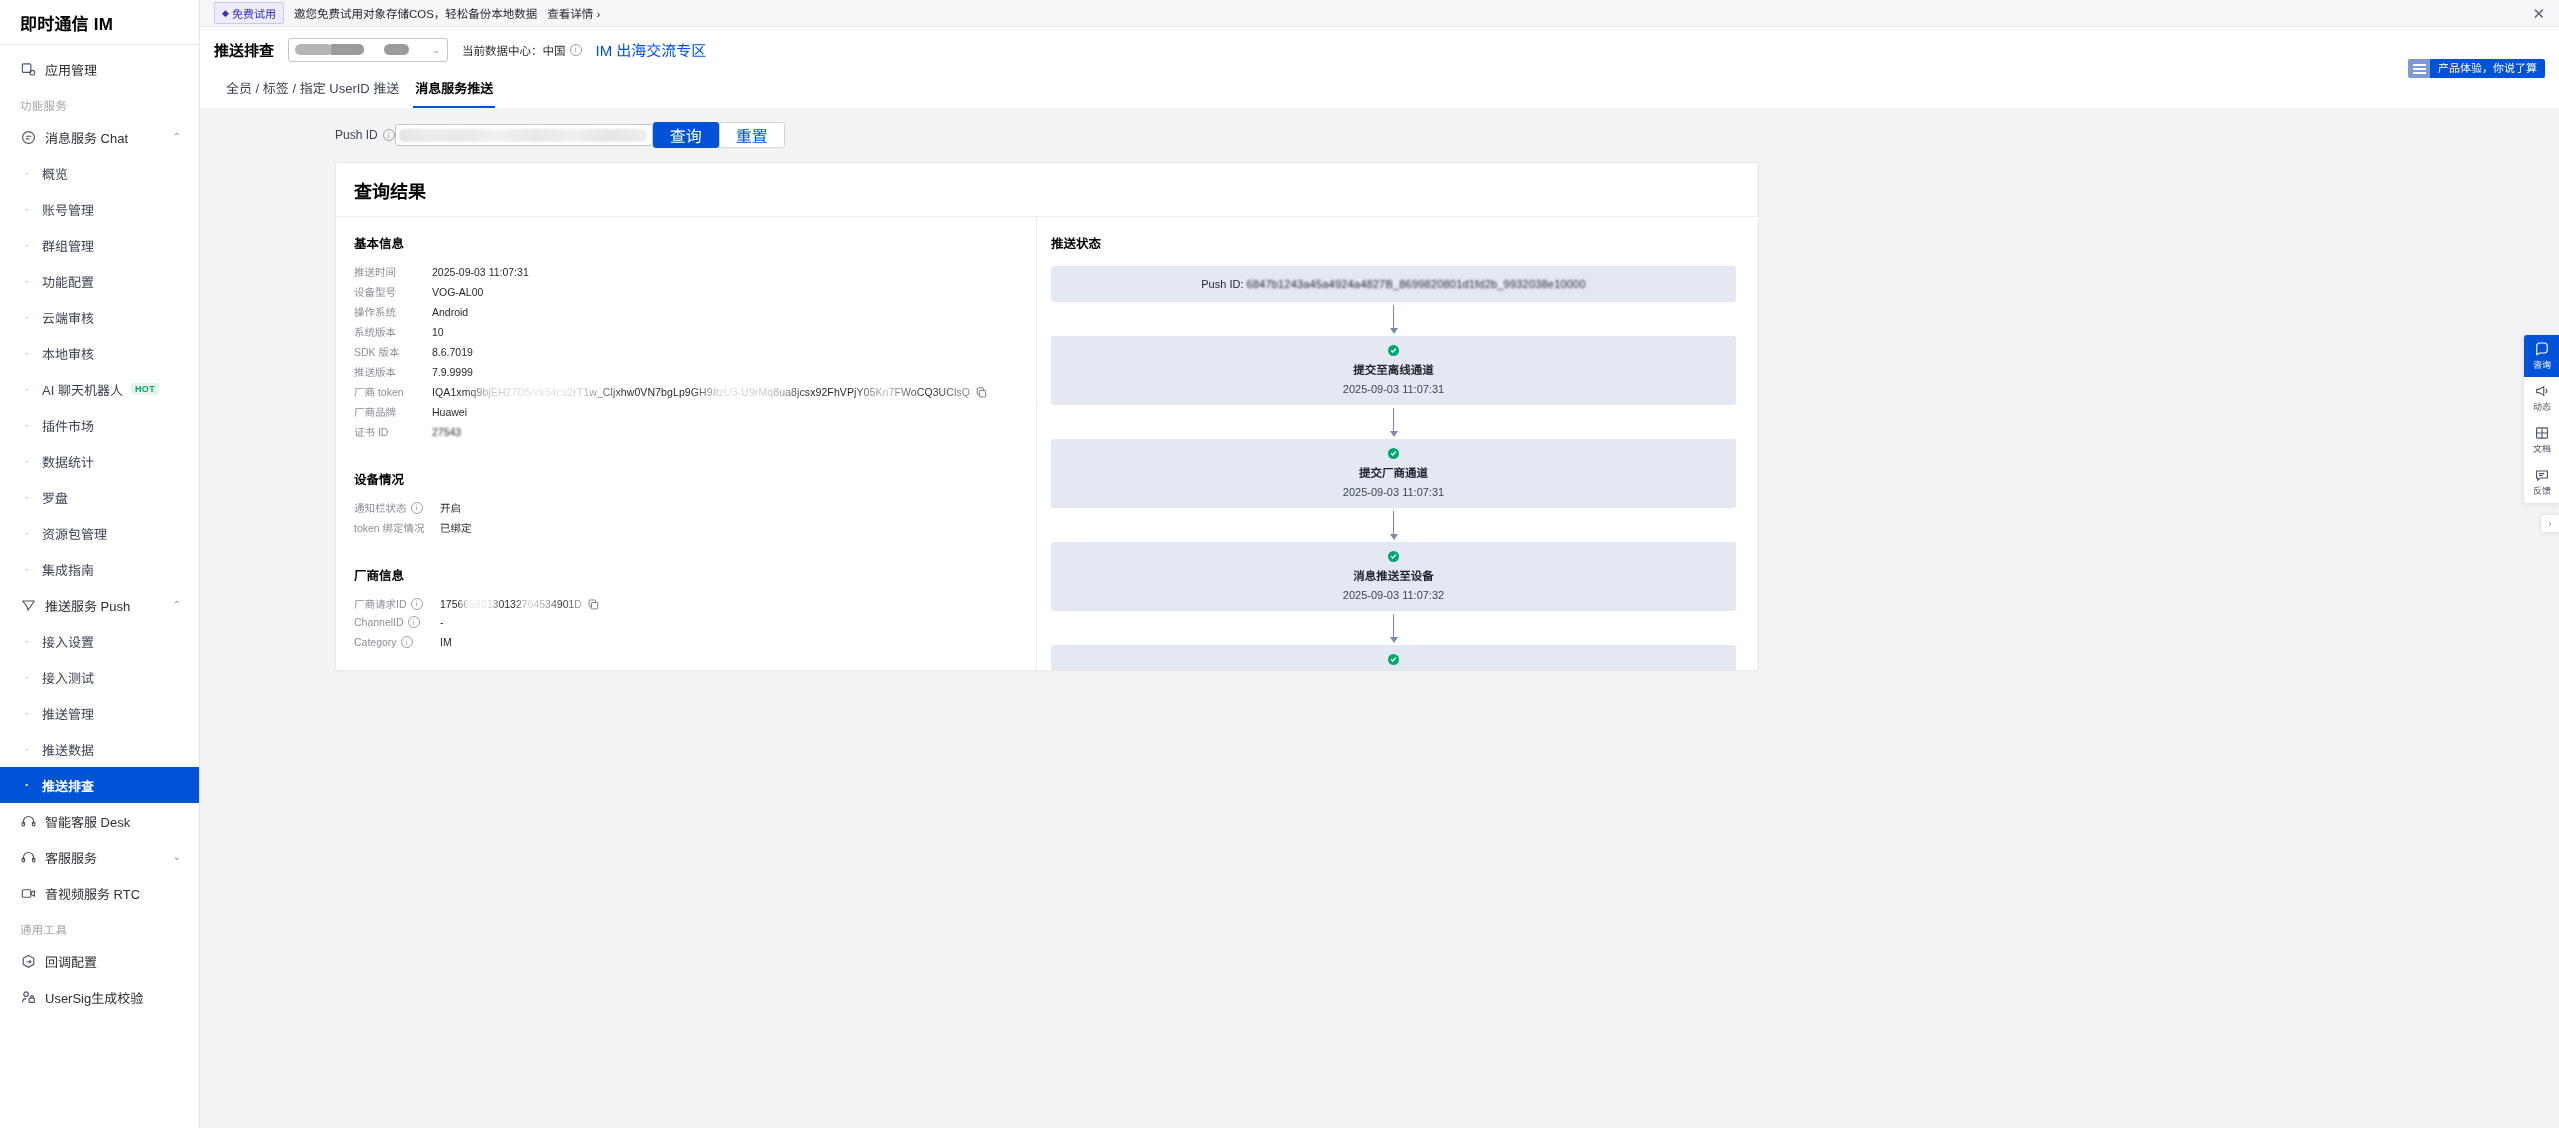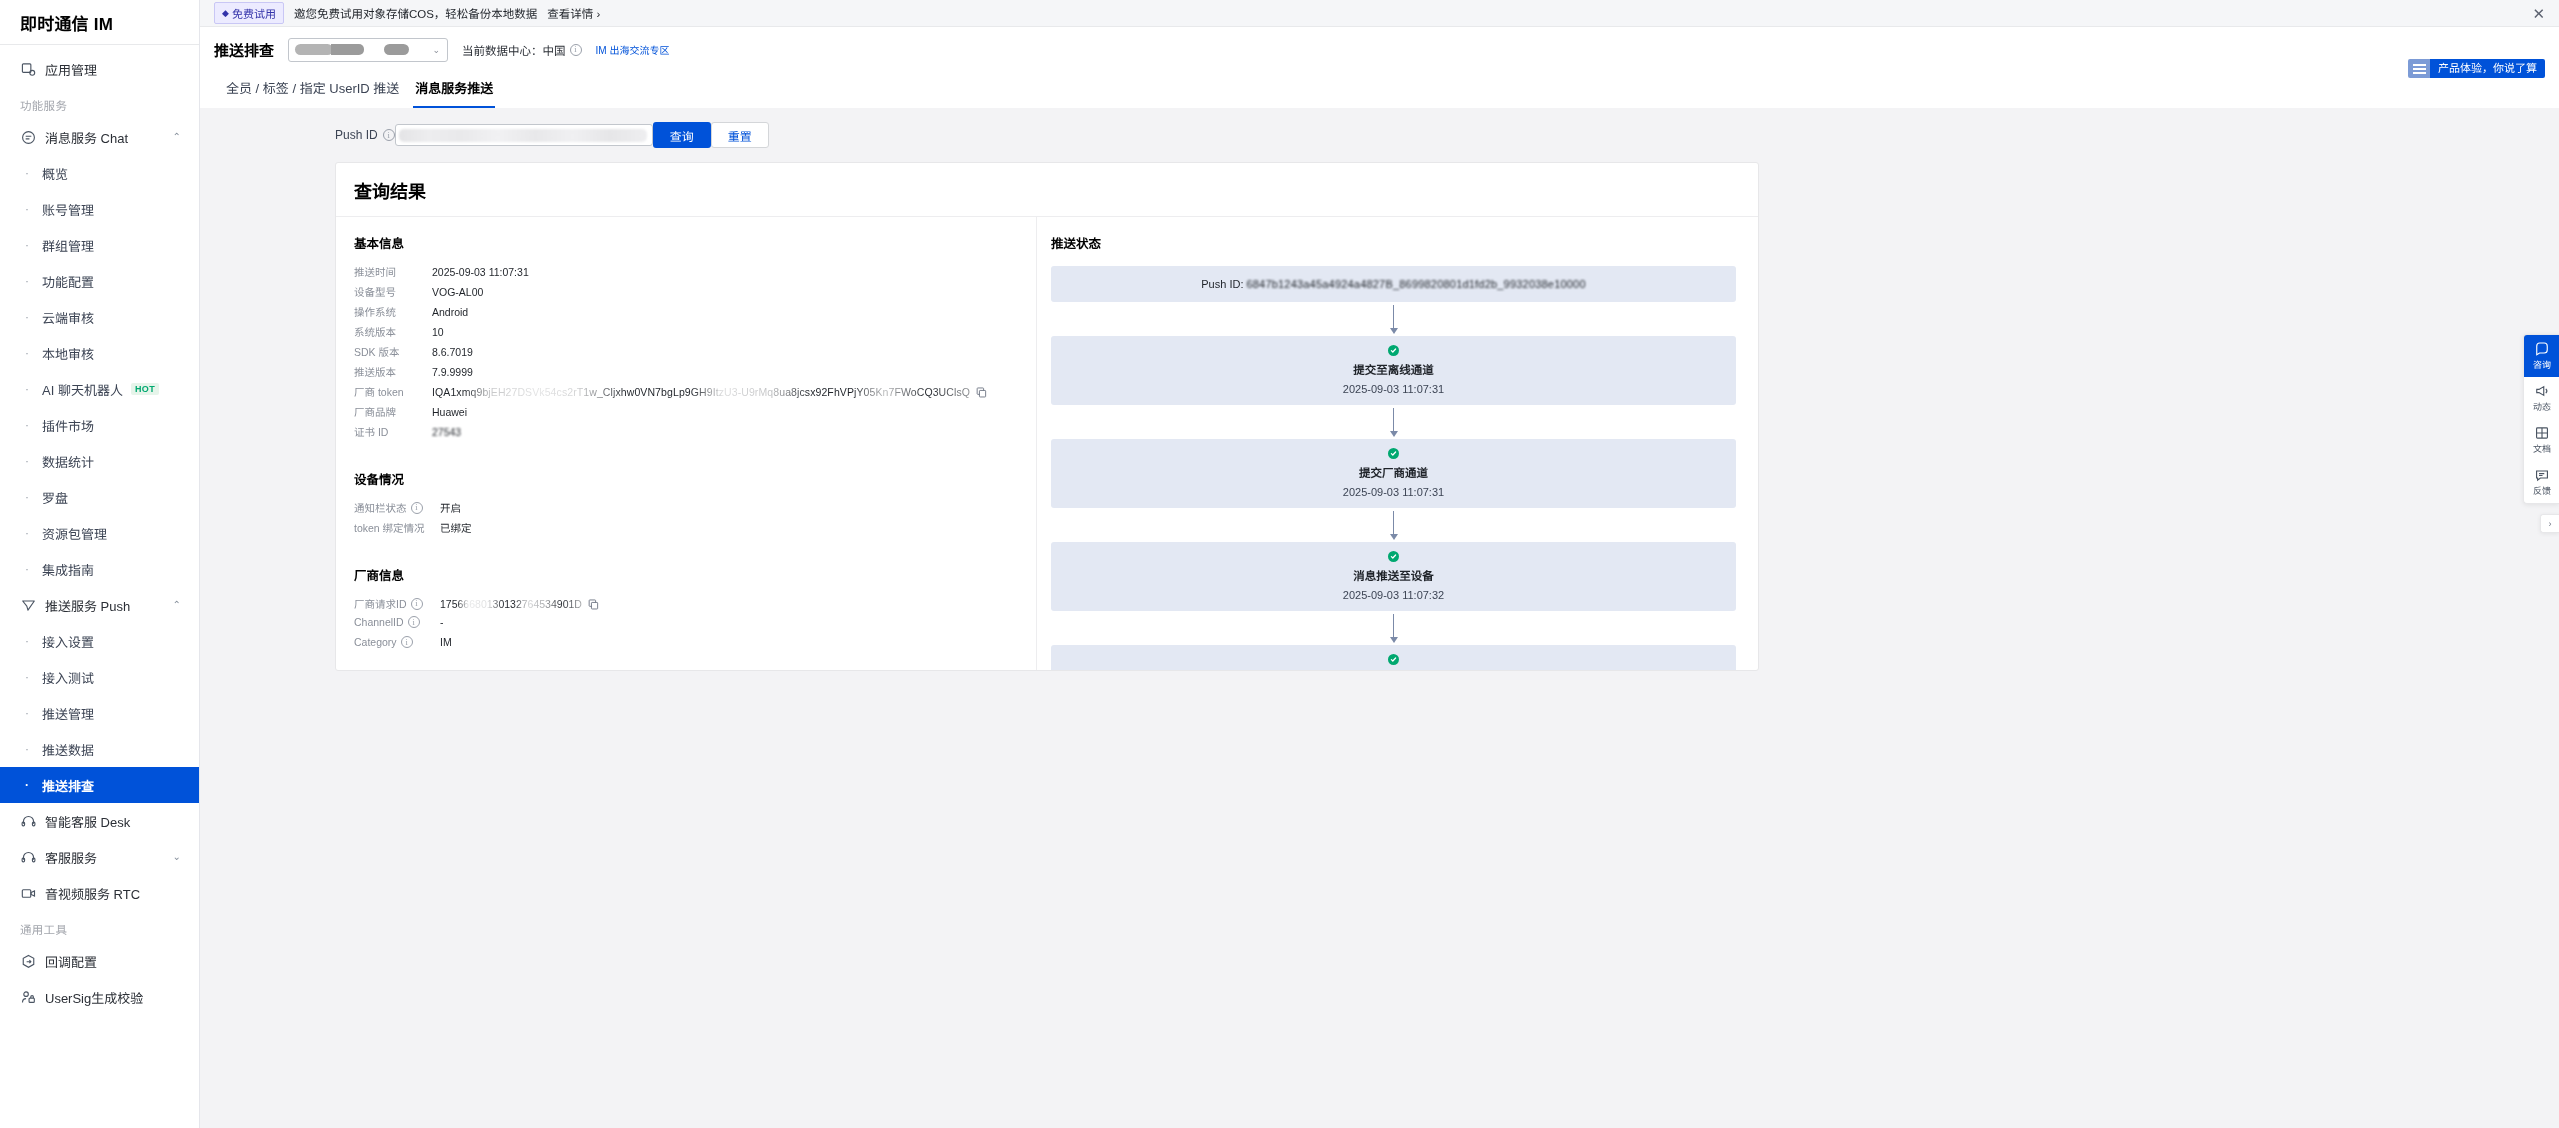--- a/index.html
+++ b/index.html
@@ -86,21 +86,21 @@
   .ph-title { font-size: 15px; font-weight: bold; color: #000; }
   .appselect {
     width: 160px; height: 24px; border: 1px solid #c2c6cc; border-radius: 3px;
     background: #fff; display: flex; align-items: center; padding: 0 6px;
     position: relative; cursor: pointer;
   }
   .redact { background: #9b9b9b; border-radius: 6px; height: 11px; display:inline-block;}
   .redact.light { background: #b4b4b4; }
   .appselect .chev-d { position: absolute; right: 7px; color: #8a8f99; font-size: 9px; }
   .ph-dc { font-size: 11.5px; color: #2b2f36; display: flex; align-items: center; gap: 4px; }
-  .ph-link { font-size: 10px; color: #0052d9; cursor: pointer; }
+  .ph-link { font-size: 15px; color: #0052d9; cursor: pointer; }
   .info-i {
     width: 12px; height: 12px; border: 1px solid #9aa0aa; border-radius: 50%;
     display: inline-flex; align-items: center; justify-content: center;
     font-size: 8.5px; color: #9aa0aa; font-style: normal; line-height:1;
     font-family:"Liberation Serif", serif;
   }
   .trial-btn {
     position: absolute; right: 14px; top: 32px;
     display: flex; align-items: center; height: 19px;
   }
@@ -129,21 +129,21 @@
   .q-input {
     width: 258px; height: 22px; border: 1px solid #c2c6cc; background: #fff;
     border-radius: 3px; position: relative; overflow: hidden; cursor: text;
   }
   .q-input .blur {
     position:absolute; left:3px; top:4px; height: 13px; width: 248px;
     background: linear-gradient(90deg,#e4e4e6 0%,#ededef 12%,#e9e9eb 25%,#f1f1f3 40%,#e8e8ea 55%,#f0f0f2 70%,#e6e6e8 85%,#eeeef0 100%);
     border-radius: 5px; filter: blur(1.2px);
   }
   .btn {
-    height: 22px; padding: 12px 16px; border-radius: 3px; font-size: 12px;
+    height: 22px; padding: 12px 16px; border-radius: 3px; font-size: 16px;
     display: inline-flex; align-items: center; justify-content: center; cursor: pointer;
     border: 1px solid transparent;
   }
   .btn-primary { background: #0052d9; color: #fff; }
   .btn-ghost { background: #fff; color: #0052d9; border-color: #d4d6d9; }
 
   
   .resultwrap { padding: 0 14px 0 135px; }
   .card {
     background: #fff; border: 1px solid #e7e7e9; border-radius: 3px;

